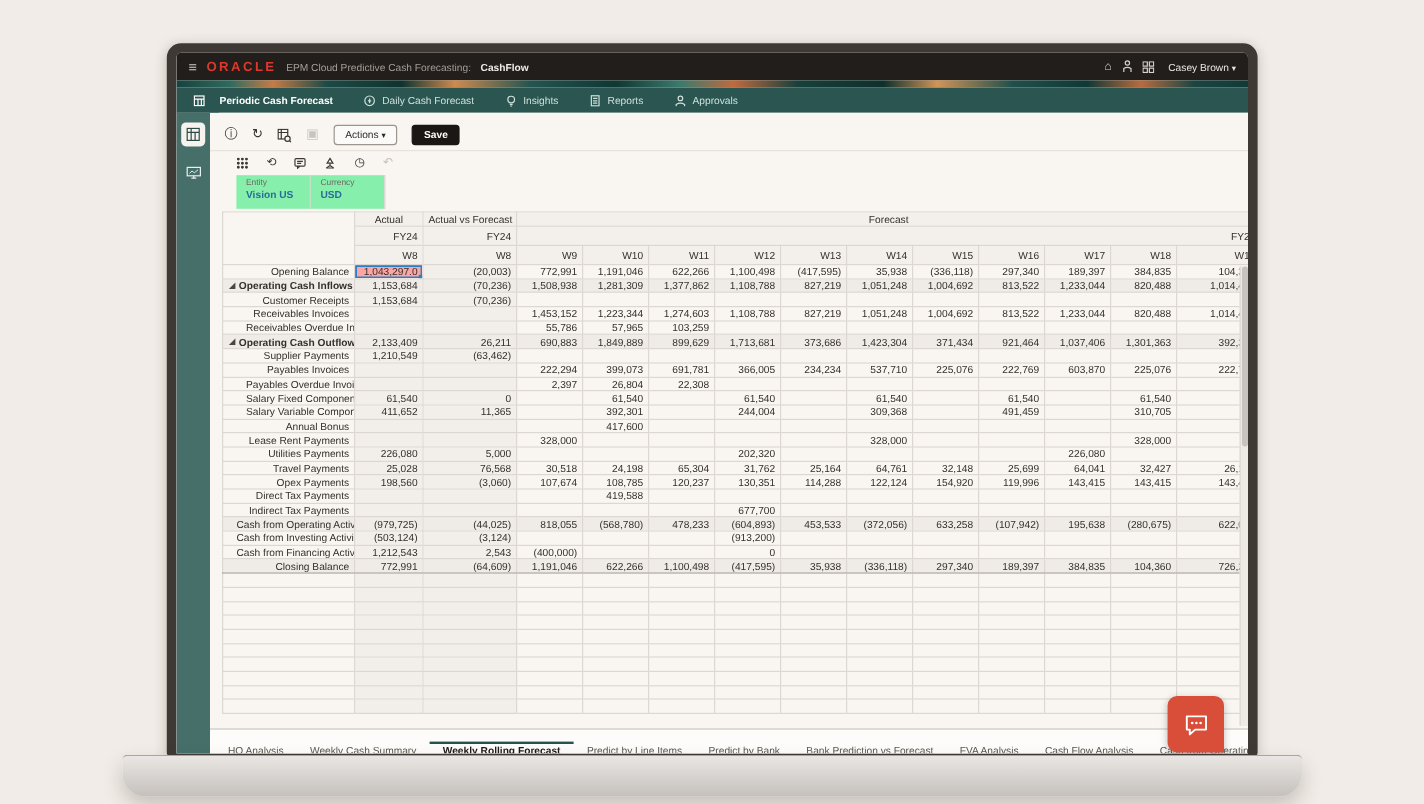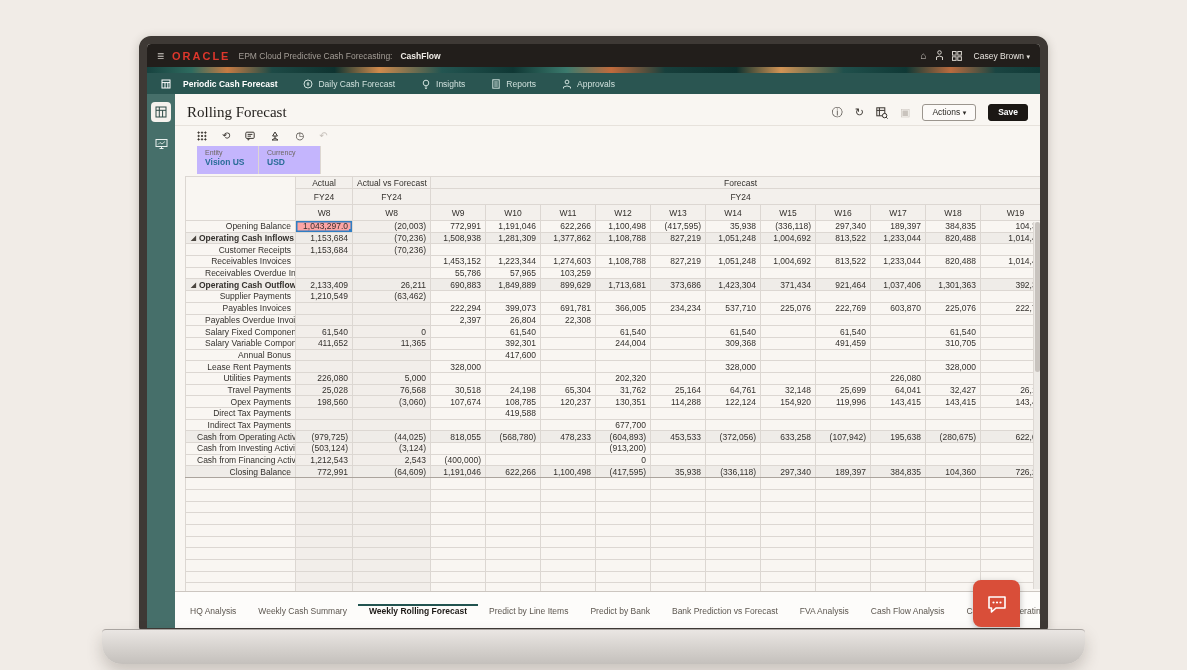--- a/index.html
+++ b/index.html
@@ -61,52 +61,52 @@
   .btn.actions{background:#fcfaf8;border:1px solid #9b958e;color:#2d2a26;}
   .btn.save{background:var(--save-black);border:1px solid var(--save-black);color:#fff;font-weight:700;}
 
   
   .toolbar{height:20px;display:flex;align-items:center;gap:15px;padding:0 0 0 22px;flex:none;}
   .ticon{color:#3d3833;font-size:10px;line-height:1;cursor:pointer;display:flex;align-items:center;}
   .ticon.disabled{color:#c6c0ba;cursor:default;}
 
   
   .pov{height:28px;display:flex;padding-left:22px;flex:none;}
-  .pov-item{background:#c4b5fd;border-right:1px solid #ddd7d1;padding:3px 12px 3px 8px;cursor:pointer;min-width:62px;}
+  .pov-item{background:#86efac;border-right:1px solid #ddd7d1;padding:3px 12px 3px 8px;cursor:pointer;min-width:62px;}
   .pov-item .pl{font-size:7px;color:#6d6761;}
   .pov-item .pv{font-size:8.5px;font-weight:700;color:var(--pov-blue);margin-top:1px;}
 
   
   .grid-area{flex:1;min-height:0;position:relative;overflow:hidden;margin:2px 0 0 10px;}
   table.grid{border-collapse:collapse;table-layout:fixed;width:850px;}
   table.grid td,table.grid th{border:1px solid var(--grid-line);font-size:8.5px;font-weight:400;
     height:11.7px;padding:0 4px;white-space:nowrap;overflow:hidden;color:#33302c;}
   th.corner{border:none;border-right:1px solid var(--grid-line);border-bottom:1px solid var(--grid-line);background:transparent;}
   th.h{background:var(--hdr-bg);text-align:center;color:#45403a;font-weight:400;}
   tr.hr1 th{height:12px;}
-  tr.hr2 th,tr.hr3 th{height:16px;}
+  tr.hr2 th,tr.hr3 th{height:16px;text-align:right;}
   td.lbl{text-align:right;color:#2e2b27;}
   td.lbl.i0{padding-left:11px;}
   td.lbl.i1{padding-left:5px;font-weight:700;}
   td.lbl.i2{padding-left:19px;}
   td.c{text-align:right;}
   td.tint{background:var(--tint);}
   td.band{background:var(--band);}
   td.b{font-weight:700;}
   td.neg{color:var(--negative);}
   tr.bt td{border-top:1px solid #aba49d;}
   tr.bb td{border-bottom:1px solid #aba49d;}
   td.sel{background:#fca5a5;box-shadow:inset 0 0 0 1.5px var(--selection);position:relative;}
   td.sel::after{content:"";position:absolute;right:0;bottom:0;width:3px;height:3px;background:var(--selection);}
   .caret{display:inline-block;font-size:6.5px;color:#4a453f;margin-right:3px;transform:translateY(-1px);}
   .vscroll{position:absolute;right:0;top:46px;bottom:2px;width:7px;background:#edeae6;border-left:1px solid #ddd8d3;}
   .vthumb{position:absolute;top:0;left:1px;width:5px;height:150px;background:#c8c3be;border-radius:3px;}
 
   
-  .bottom-tabs{height:37px;background:#fdfcfa;border-top:1px solid #ccc6c0;display:flex;align-items:center;
+  .bottom-tabs{height:21px;background:#fdfcfa;border-top:1px solid #ccc6c0;display:flex;align-items:flex-start;
     padding:10px 4px;flex:none;white-space:nowrap;overflow:hidden;}
   .btab{font-size:8.5px;color:#5c564f;padding:0 11px;display:flex;align-items:center;cursor:pointer;border-top:2px solid transparent;}
   .btab.active{color:#1d1a17;font-weight:700;border-top:2px solid #225450;}
 
   
   .chat-btn{position:absolute;right:20px;bottom:1px;width:47px;height:47px;background:var(--chat-red);
     border-radius:8px 8px 0 8px;display:flex;align-items:center;justify-content:center;cursor:pointer;
     box-shadow:0 2px 6px rgba(0,0,0,.25);z-index:5;}
 </style>
 </head>
@@ -211,21 +211,20 @@
             <line x1="4.5" y1="10.5" x2="8.5" y2="10.5" stroke="currentColor"></line>
             <line x1="6.5" y1="8.5" x2="6.5" y2="10.5" stroke="currentColor"></line>
             <path d="M3 6.5 L5 4.5 L7 6 L10 3.5" fill="none" stroke="currentColor" stroke-width="0.8"></path>
           </svg>
       </div>
     </div>
 
     <div class="content">
 
       <div class="page-header">
-        <div class="page-title">Rolling Forecast</div>
         <div class="hdr-icons">
           <span class="hicon">ⓘ</span>
           <span class="hicon">↻</span>
           <span class="hicon">
             <svg width="12" height="12" viewBox="0 0 12 12">
                 <rect x="0.8" y="0.8" width="8" height="8" fill="none" stroke="currentColor"></rect>
                 <line x1="0.8" y1="3.4" x2="8.8" y2="3.4" stroke="currentColor"></line>
                 <line x1="3.4" y1="0.8" x2="3.4" y2="8.8" stroke="currentColor"></line>
                 <circle cx="8.6" cy="8.6" r="2.2" fill="#f9f6f2" stroke="currentColor"></circle>
                 <line x1="10.2" y1="10.2" x2="11.6" y2="11.6" stroke="currentColor"></line>

